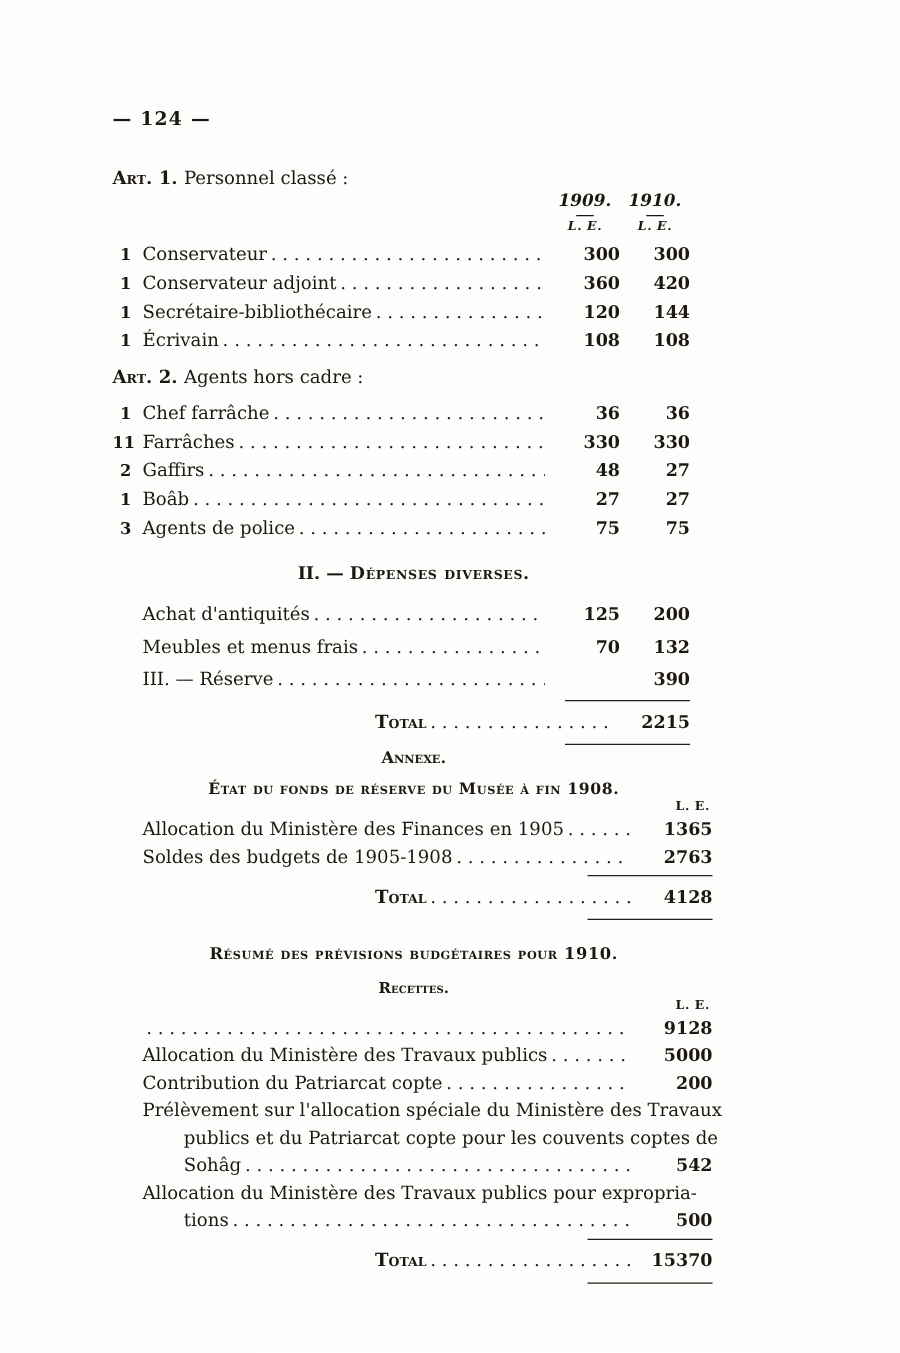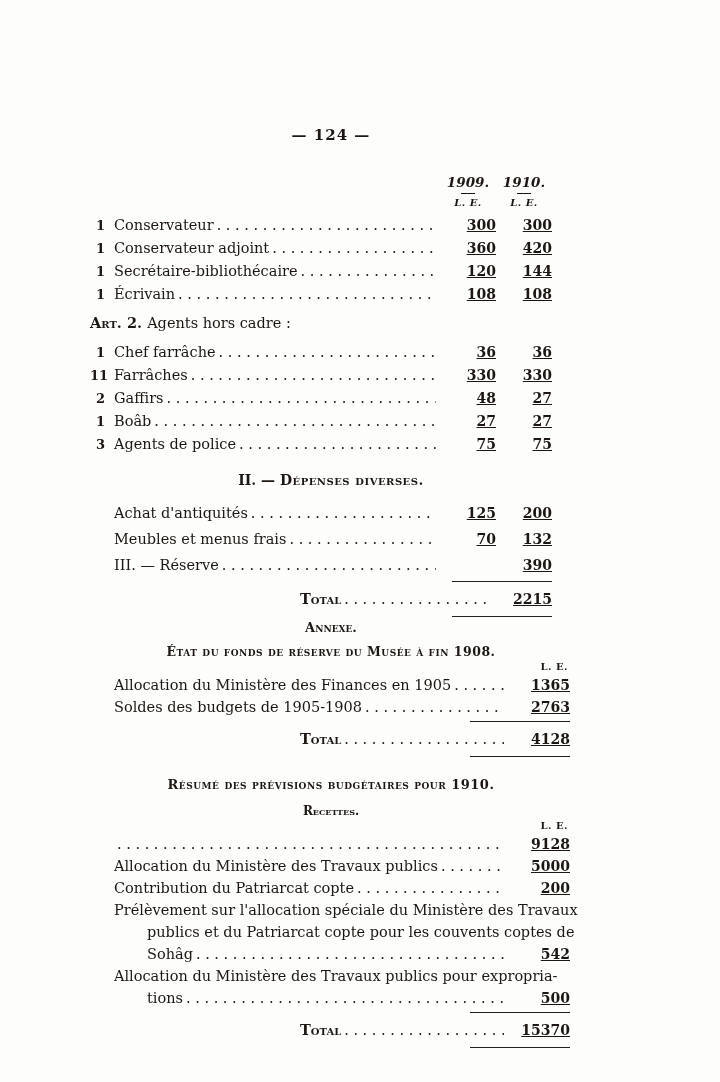--- a/index.html
+++ b/index.html
@@ -11,42 +11,42 @@
     overflow: hidden;
     font-family: "DejaVu Serif", "Liberation Serif", serif;
     color: #1c1712;
   }
   .content {
     position: absolute; left: 90px; top: 86px; width: 482px;
     font-size: 14.5px;
   }
   .sc { font-variant: small-caps; }
   .pagenum {
-    text-align: center; font-weight: bold; font-size: 15px;
-    letter-spacing: 1px; margin-bottom: 30px; margin-top: 40px;
+    text-align: left; font-weight: bold; font-size: 15px;
+    letter-spacing: 1px; margin-bottom: 30px;
   }
   .sec-title { text-align: center; font-weight: bold; font-size: 14px; margin-bottom: 12px; }
   .sec-title .sc { letter-spacing: 0.5px; }
   .art-line { font-size: 14.5px; margin: 2px 0 2px; font-weight: bold; }
   .art-line .art-text { font-weight: normal; }
   .yearheads { display: flex; justify-content: flex-end; padding-right: 20px; margin: 2px 0 6px; }
   .yh { width: 56px; text-align: center; font-weight: bold; font-size: 13.5px; font-style: italic; }
   .yh-dash { width: 14px; height: 0; border-top: 1.4px solid #1c1712; margin: 3px auto 3px; }
   .le { font-size: 10px; font-weight: bold; letter-spacing: 0.5px; }
   .le-right { text-align: right; padding-right: 4px; margin: 2px 0 2px; }
 
   .row { display: flex; align-items: baseline; line-height: 22px; padding-right: 20px; }
   .rows-lg .row { line-height: 26px; }
   .row-single { padding-right: 2px; }
   .qty { flex: none; width: 24px; padding-right: 9px; text-align: right; font-weight: bold; font-size: 13px; }
   .indent { flex: none; width: 57px; }
   .lbl { flex: none; white-space: nowrap; }
   .dots { flex: 1 1 0; min-width: 0; overflow: hidden; white-space: nowrap; margin: 0 4px 0 3px; color: #1c1712; }
   .dots::after { content: ". . . . . . . . . . . . . . . . . . . . . . . . . . . . . . . . . . . . . . . . . . . . . . . . . . . . . . . . . . . . . . . . . . . . . . . . . . . . . . . ."; }
-  .v { flex: none; width: 56px; text-align: right; font-weight: bold; font-size: 14px; text-decoration: underline; }
+  .v { flex: none; width: 56px; text-align: right; font-weight: bold; font-size: 14px; }
   .v-wide { width: 62px; }
 
   .total-row { display: flex; align-items: baseline; line-height: 28px; padding-right: 20px; }
   .total-row .total-label { flex: none; margin-left: 210px; font-weight: bold; }
   .total-row-single { padding-right: 2px; }
   .sumrule { height: 0; border-top: 1.5px solid #241f1a; width: 100px; margin: 3px 20px 3px auto; }
   .sumrule-single { margin-right: 2px; }
 
   .annexe-heading { text-align: center; font-weight: bold; font-size: 13px; }
   .annexe-sub { text-align: center; font-weight: bold; font-size: 12.5px; margin-top: 9px; letter-spacing: 0.5px; }
@@ -56,20 +56,24 @@
 </style>
 </head>
 <body>
 
 <div class="sheet">
   <div class="content">
 
     <div class="pagenum">— 124 —</div>
 
 
+    <div class="art-line">
+      <span class="sc">Art. 1.</span>
+      <span class="art-text">Personnel classé :</span>
+    </div>
 
     <div class="yearheads">
       <div class="yh">
         <div>1909.</div>
         <div class="yh-dash"></div>
         <div class="le">L. E.</div>
       </div>
       <div class="yh">
         <div>1910.</div>
         <div class="yh-dash"></div>

